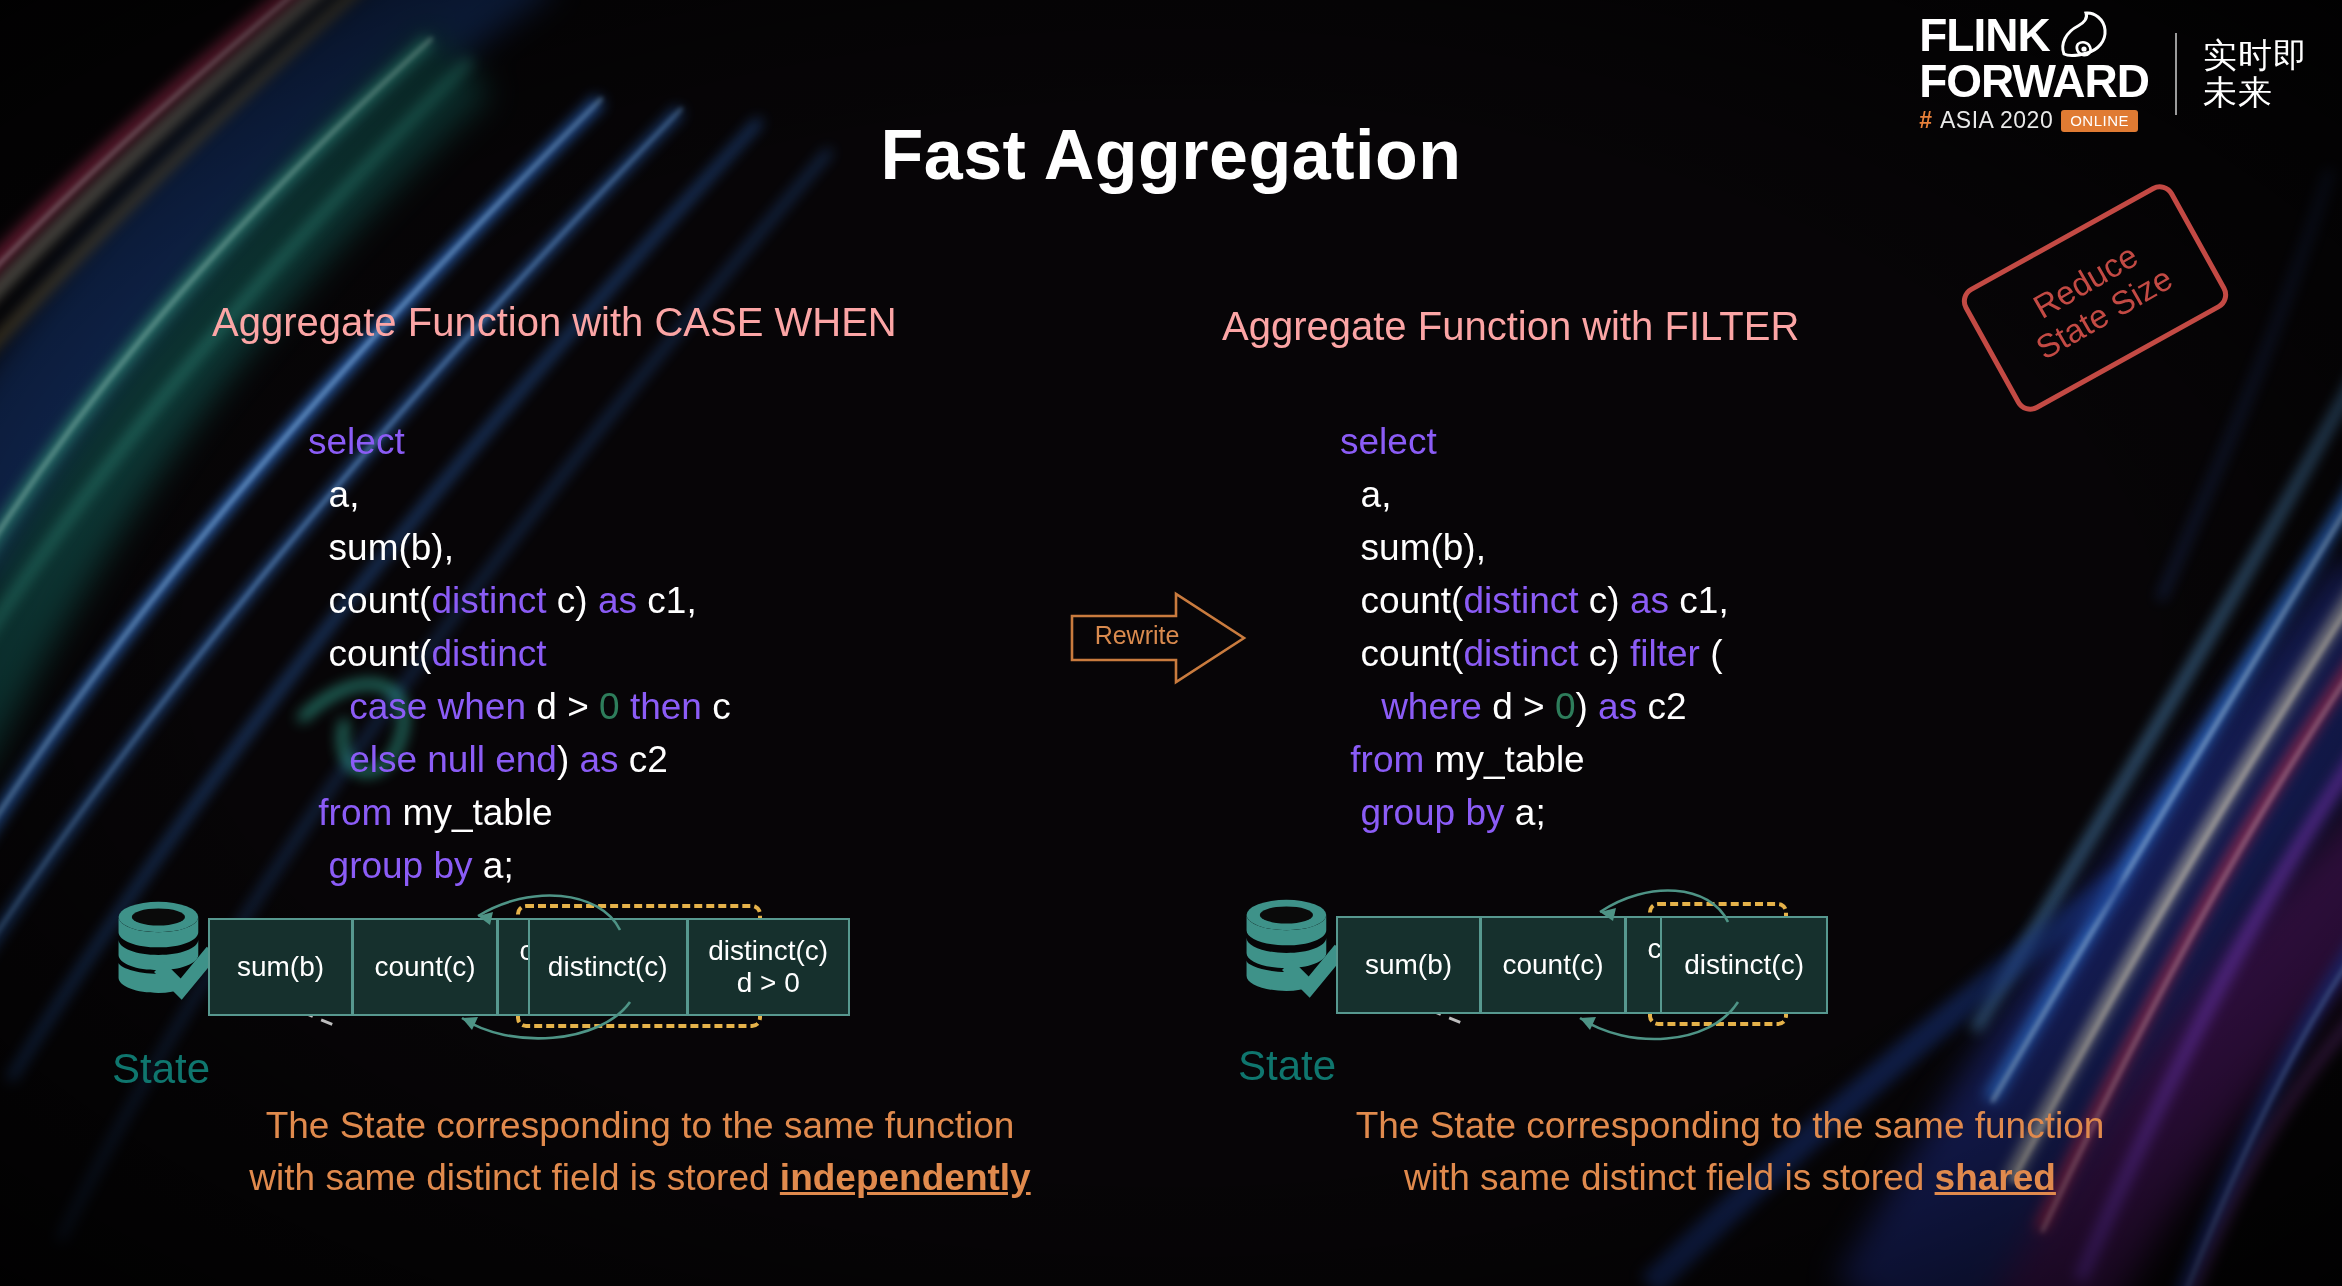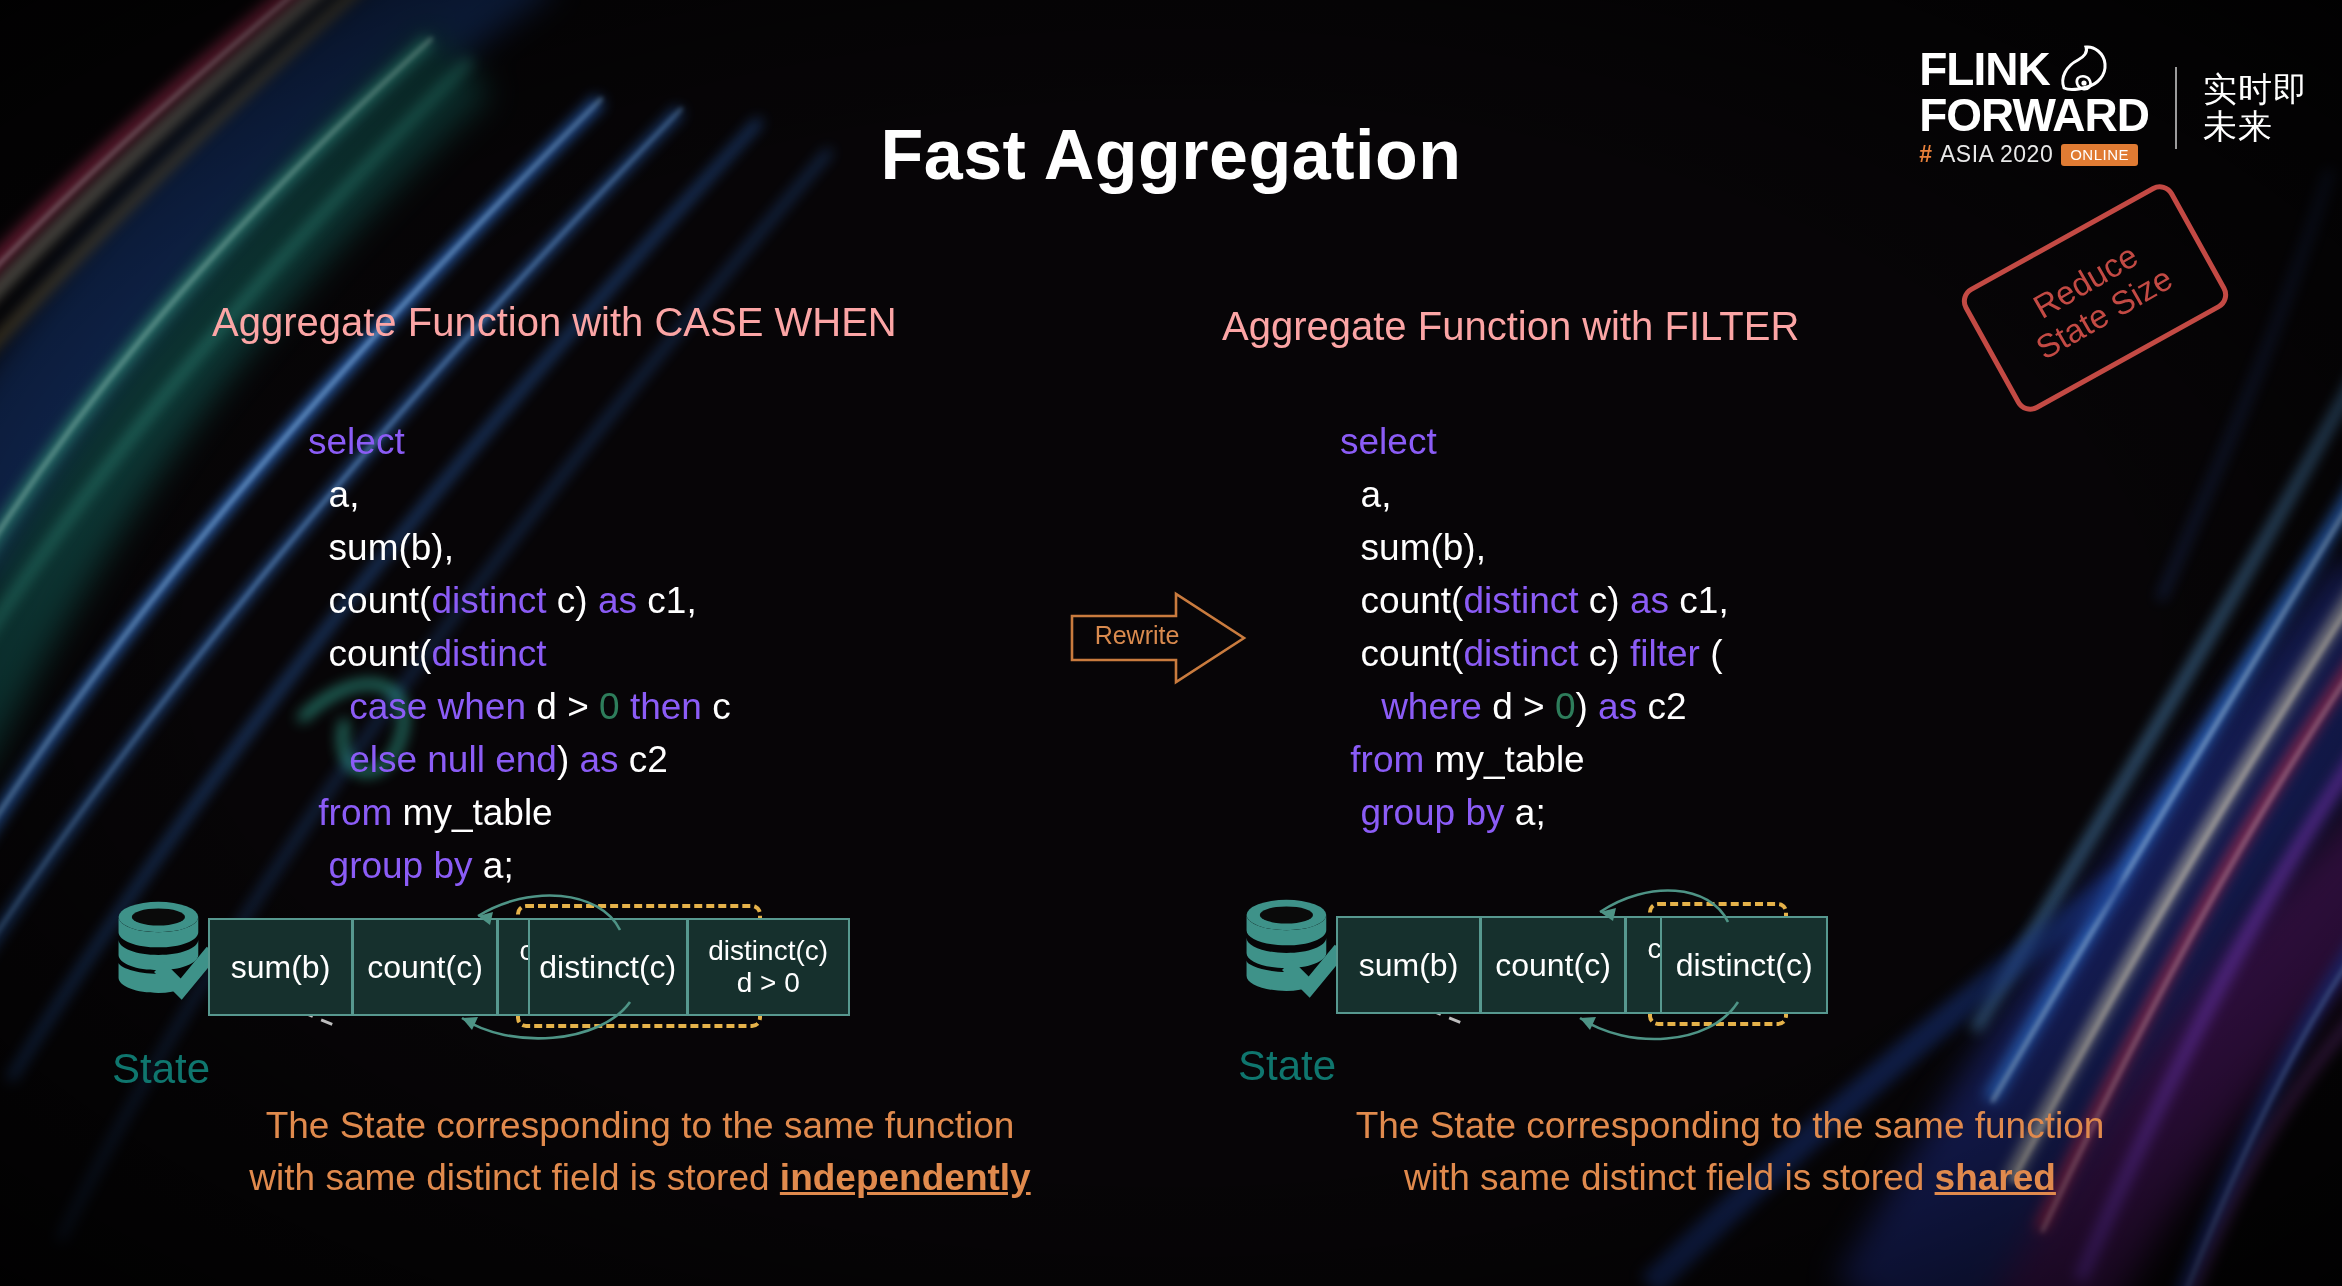--- a/index.html
+++ b/index.html
@@ -11,21 +11,21 @@
   }
 
   
   #bg{position:absolute;inset:0;overflow:hidden;z-index:0;background:#070507;}
   #bg svg{position:absolute;inset:0;width:2342px;height:1286px;}
   .glowA{filter:blur(7px);}
   .glowB{filter:blur(2.5px);}
   .glowC{filter:blur(16px);}
 
   
-  #logo{position:absolute;right:34px;top:14px;z-index:30;display:flex;align-items:center;gap:26px;margin-top:34px;}
+  #logo{position:absolute;right:34px;top:14px;z-index:30;display:flex;align-items:center;gap:26px;}
   .logo-left{display:flex;flex-direction:column;align-items:flex-start;}
   .logo-row1{display:flex;align-items:flex-start;}
   .logo-word{
     color:#fff;font-weight:bold;letter-spacing:-1px;line-height:.92;
     font-size:46px;font-family:"Liberation Sans",sans-serif;
   }
   .logo-word.w2{font-size:46px;}
   .logo-sub{display:flex;align-items:center;gap:8px;margin-top:5px;}
   .logo-hash{color:#E8803A;font-weight:bold;font-size:23px;}
   .logo-asia{color:#e9e9e9;font-size:23px;letter-spacing:.5px;}
@@ -90,21 +90,21 @@
   }
   #state-label-left{left:112px;}
   #state-label-right{left:1238px;top:1042px;}
 
   .conn{position:absolute;z-index:19;}
 
   .cellrow{position:absolute;display:flex;z-index:21;}
   .cell{
     background:#16302D;border:2px solid #57988F;
     display:flex;align-items:center;justify-content:center;text-align:center;
-    color:#fff;font-size:32px;line-height:32px;box-sizing:border-box;
+    color:#fff;font-size:28px;line-height:32px;box-sizing:border-box;
     height:98px;
   }
   .cell + .cell{border-left:1px solid #57988F;}
   .cell.two{font-size:28px;}
 
   .dashbox{
     position:absolute;border:4px dashed #E5B24A;border-radius:10px;z-index:20;
     box-sizing:border-box;
   }
 

